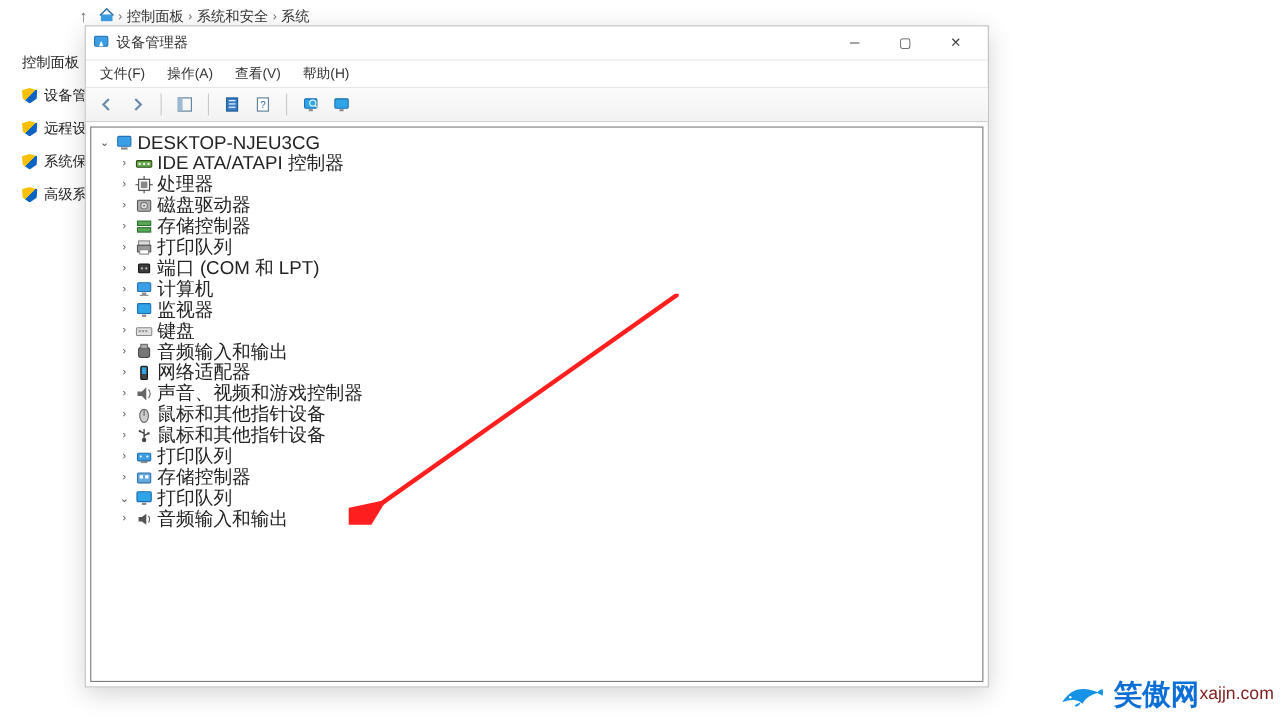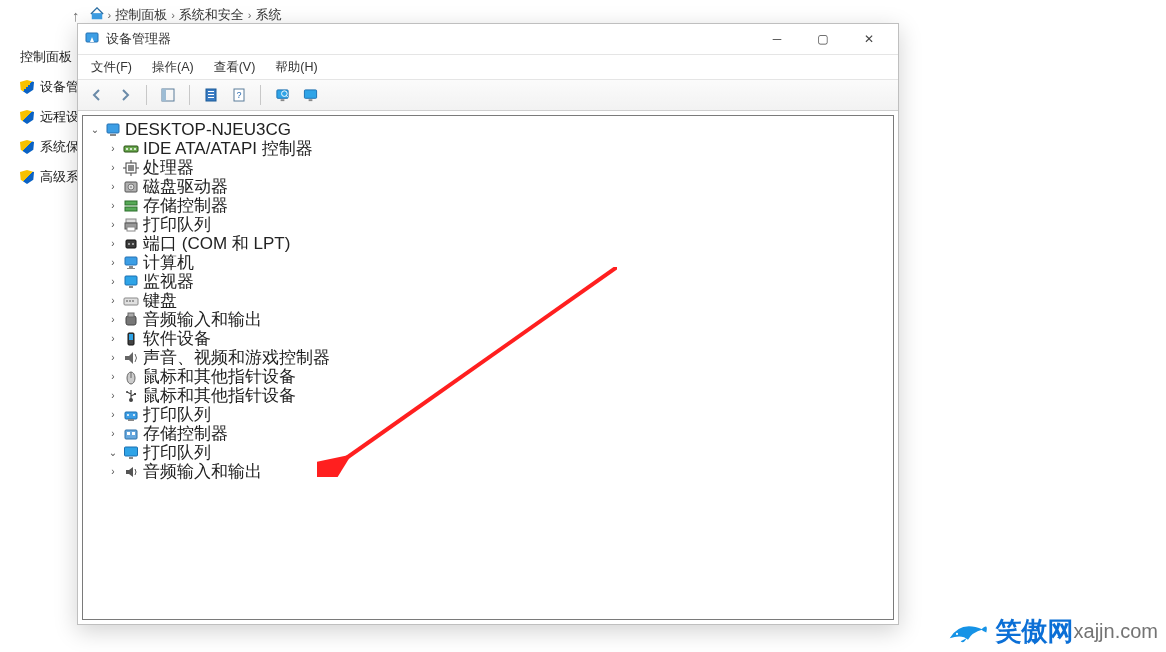--- a/index.html
+++ b/index.html
@@ -161,22 +161,22 @@
     gap: 6px;
     font-family: "Microsoft YaHei", sans-serif;
   }
   .watermark .brand {
     font-size: 26px;
     font-weight: bold;
     color: #0b6fd6;
     line-height: 1;
   }
   .watermark .domain {
-    font-size: 20px;
-    color: #737373;
+    font-size: 16px;
+    color: #7f1d1d;
     line-height: 1;
   }
   .watermark-text { display:flex; flex-direction:row; align-items:center; }
   .watermark svg { width:44px; height:34px; }
 </style>
 </head>
 <body>
 
 <div class="bg">
   <div class="breadcrumb">
@@ -387,21 +387,21 @@
               <rect x="5" y="1" width="6" height="4" fill="#aaa" stroke="#666"></rect>
             </svg></span>
           <span class="label">音频输入和输出</span>
         </div>
         <div class="node indent-1">
           <span class="expander">›</span>
           <span class="dev-icon"><svg viewBox="0 0 16 16">
               <rect x="5" y="2" width="6" height="12" rx="1" fill="#444" stroke="#111"></rect>
               <rect x="6" y="3" width="4" height="6" fill="#2fa4e7"></rect>
             </svg></span>
-          <span class="label">软件设备</span>
+          <span class="label">网络适配器</span>
         </div>
         <div class="node indent-1">
           <span class="expander">›</span>
           <span class="dev-icon"><svg viewBox="0 0 16 16">
               <path d="M2 6 L6 6 L10 2 L10 14 L6 10 L2 10 Z" fill="#666"></path>
               <path d="M12 4 Q15 8 12 12" fill="none" stroke="#666"></path>
             </svg></span>
           <span class="label">声音、视频和游戏控制器</span>
         </div>
         <div class="node indent-1">

